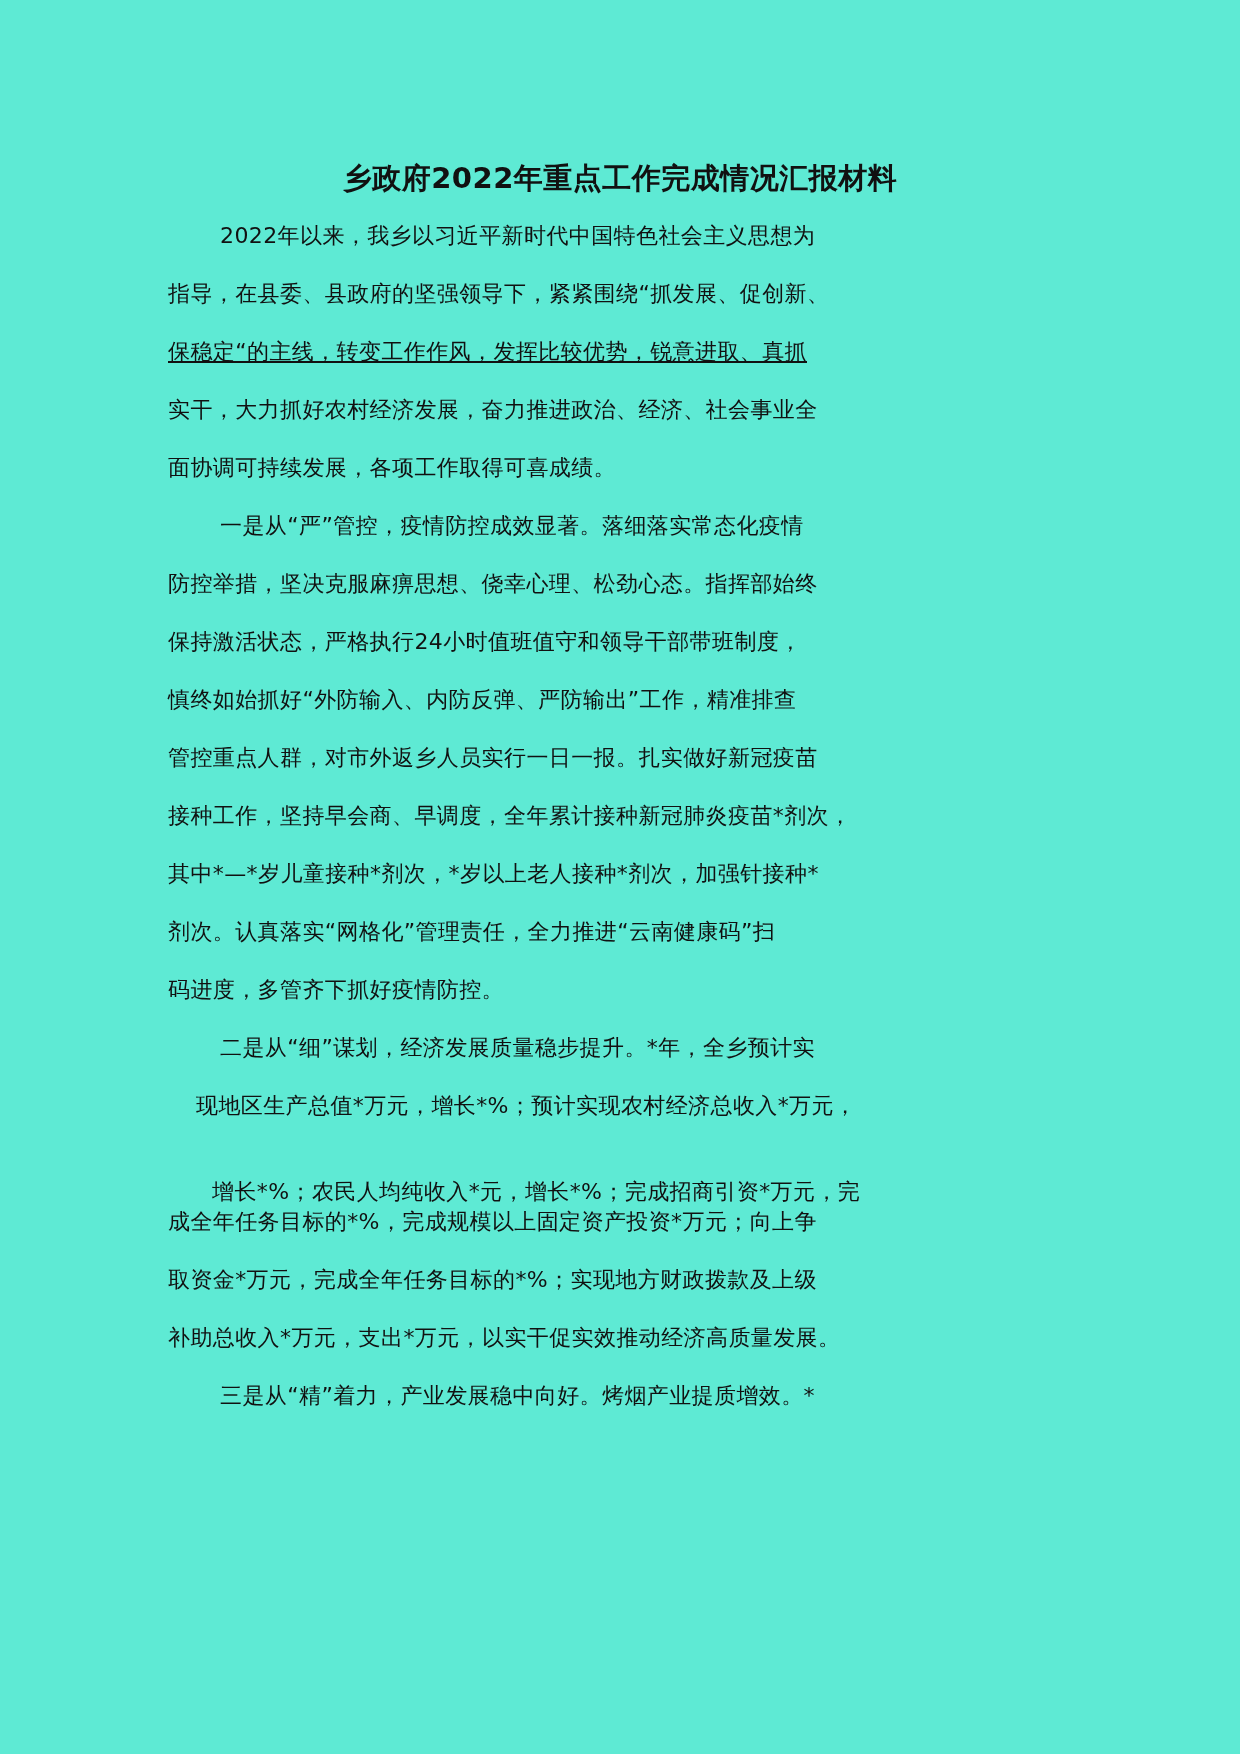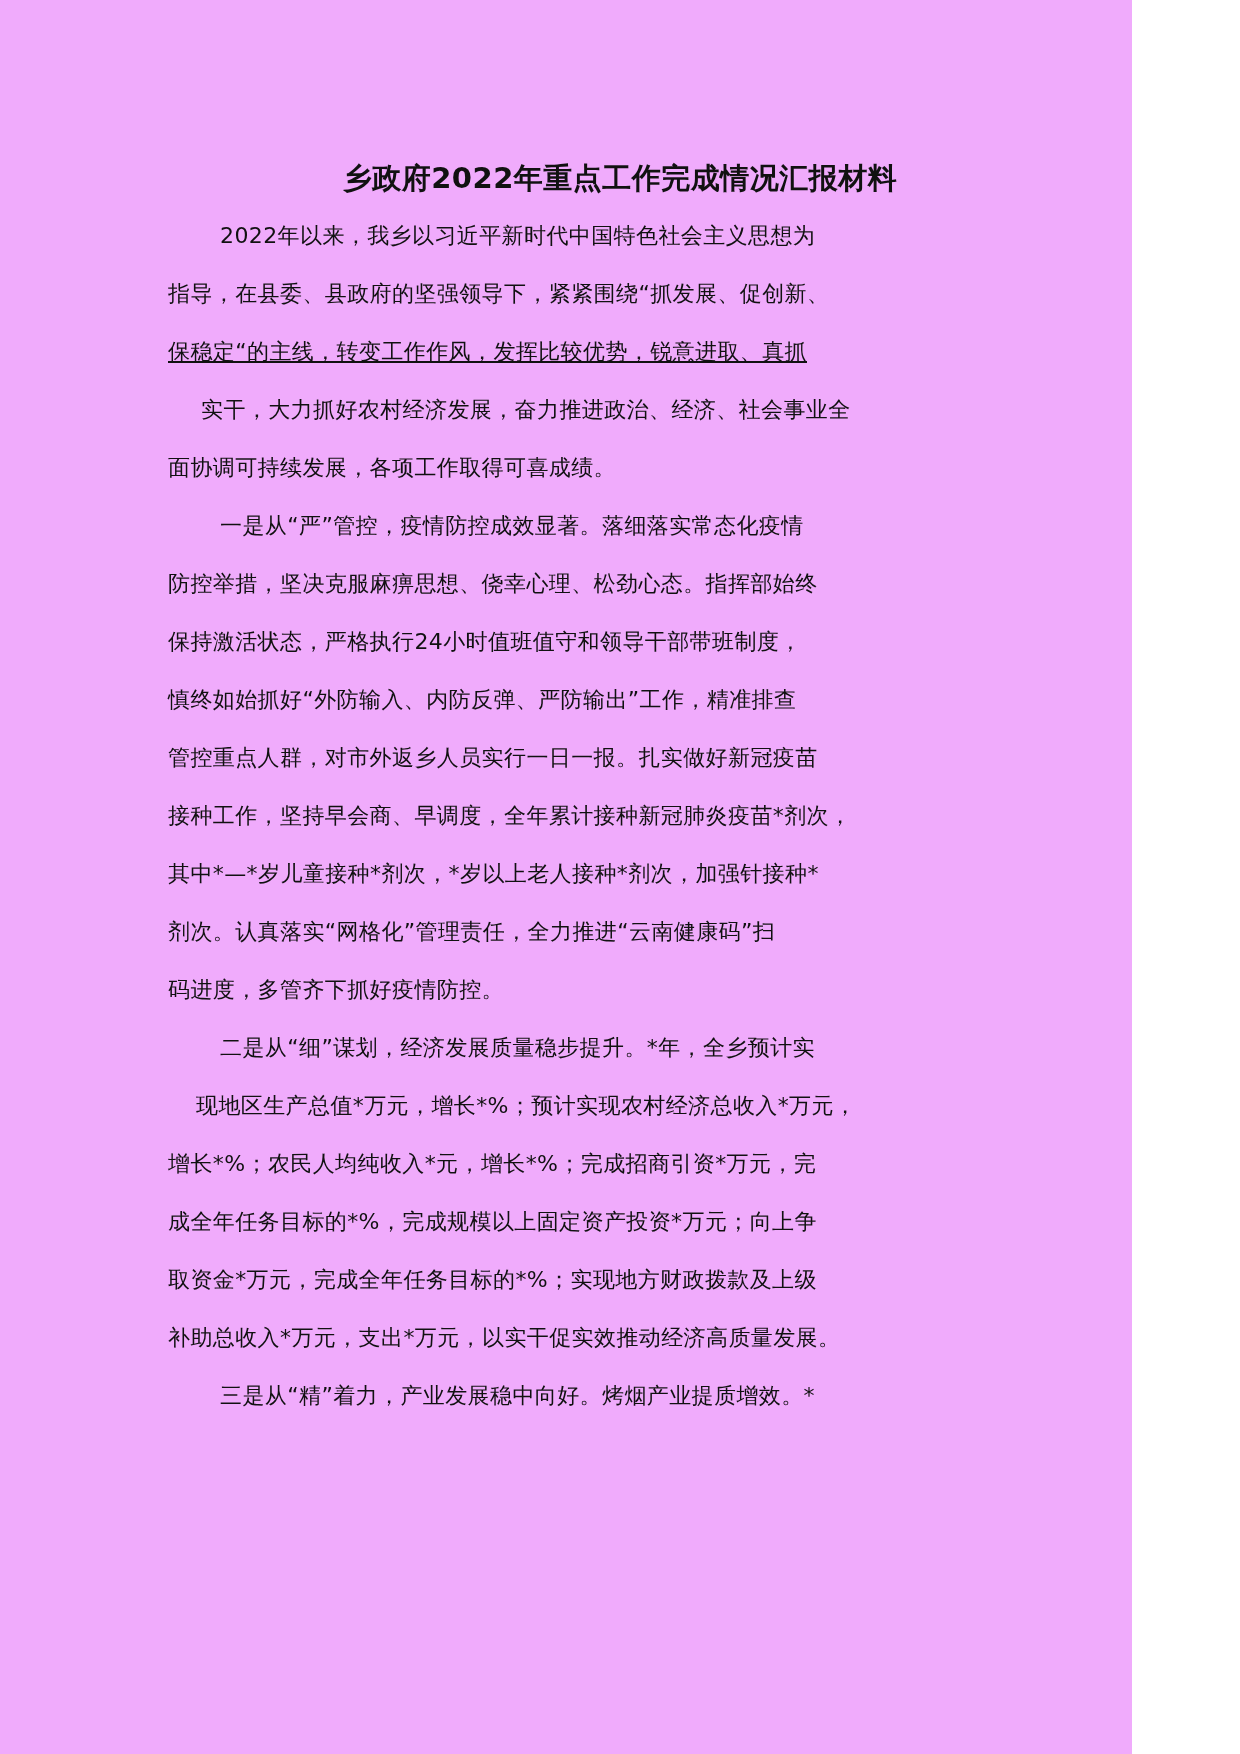--- a/index.html
+++ b/index.html
@@ -12,23 +12,23 @@
       height: 1754px;
       position: relative;
       overflow: hidden;
       font-family: "DejaVu Sans", "Liberation Sans", sans-serif;
       color: #111111;
     }
     .page {
       position: absolute;
       left: 0;
       top: 0;
-      width: 1132px;
+      width: 1240px;
       height: 1754px;
-      background: #f0abfc;
+      background: #5eead4;
     }
     .title {
       position: absolute;
       left: 0;
       width: 1240px;
       top: 156px;
       text-align: center;
       font-size: 29px;
       font-weight: bold;
       line-height: 44px;
@@ -48,34 +48,34 @@
   </style>
 </head>
 <body>
 
 <div class="page">
   <div class="title">乡政府2022年重点工作完成情况汇报材料</div>
 
   <div class="line indent" style="top:216px;">2022年以来，我乡以习近平新时代中国特色社会主义思想为</div>
   <div class="line" style="top:274px;">指导，在县委、县政府的坚强领导下，紧紧围绕“抓发展、促创新、</div>
   <div class="line" style="top:332px;text-decoration:underline;">保稳定“的主线，转变工作作风，发挥比较优势，锐意进取、真抓</div>
-  <div class="line" style="top:390px;margin-left:33px;">实干，大力抓好农村经济发展，奋力推进政治、经济、社会事业全</div>
+  <div class="line" style="top:390px;">实干，大力抓好农村经济发展，奋力推进政治、经济、社会事业全</div>
   <div class="line" style="top:448px;">面协调可持续发展，各项工作取得可喜成绩。</div>
 
   <div class="line indent" style="top:506px;">一是从“严”管控，疫情防控成效显著。落细落实常态化疫情</div>
   <div class="line" style="top:564px;">防控举措，坚决克服麻痹思想、侥幸心理、松劲心态。指挥部始终</div>
   <div class="line" style="top:622px;">保持激活状态，严格执行24小时值班值守和领导干部带班制度，</div>
   <div class="line" style="top:680px;">慎终如始抓好“外防输入、内防反弹、严防输出”工作，精准排查</div>
   <div class="line" style="top:738px;">管控重点人群，对市外返乡人员实行一日一报。扎实做好新冠疫苗</div>
   <div class="line" style="top:796px;">接种工作，坚持早会商、早调度，全年累计接种新冠肺炎疫苗*剂次，</div>
   <div class="line" style="top:854px;">其中*—*岁儿童接种*剂次，*岁以上老人接种*剂次，加强针接种*</div>
   <div class="line" style="top:912px;">剂次。认真落实“网格化”管理责任，全力推进“云南健康码”扫</div>
   <div class="line" style="top:970px;">码进度，多管齐下抓好疫情防控。</div>
 
   <div class="line indent" style="top:1028px;">二是从“细”谋划，经济发展质量稳步提升。*年，全乡预计实</div>
   <div class="line" style="top:1086px;margin-left:28px;">现地区生产总值*万元，增长*%；预计实现农村经济总收入*万元，</div>
-  <div class="line" style="top:1144px;">增长*%；农民人均纯收入*元，增长*%；完成招商引资*万元，完</div>
+  <div class="line" style="top:1172px;margin-left:44px;">增长*%；农民人均纯收入*元，增长*%；完成招商引资*万元，完</div>
   <div class="line" style="top:1202px;">成全年任务目标的*%，完成规模以上固定资产投资*万元；向上争</div>
   <div class="line" style="top:1318px;">补助总收入*万元，支出*万元，以实干促实效推动经济高质量发展。</div>
   <div class="line" style="top:1260px;">取资金*万元，完成全年任务目标的*%；实现地方财政拨款及上级</div>
 
   <div class="line indent" style="top:1376px;">三是从“精”着力，产业发展稳中向好。烤烟产业提质增效。*</div>
 </div>
 
 </body></html>

